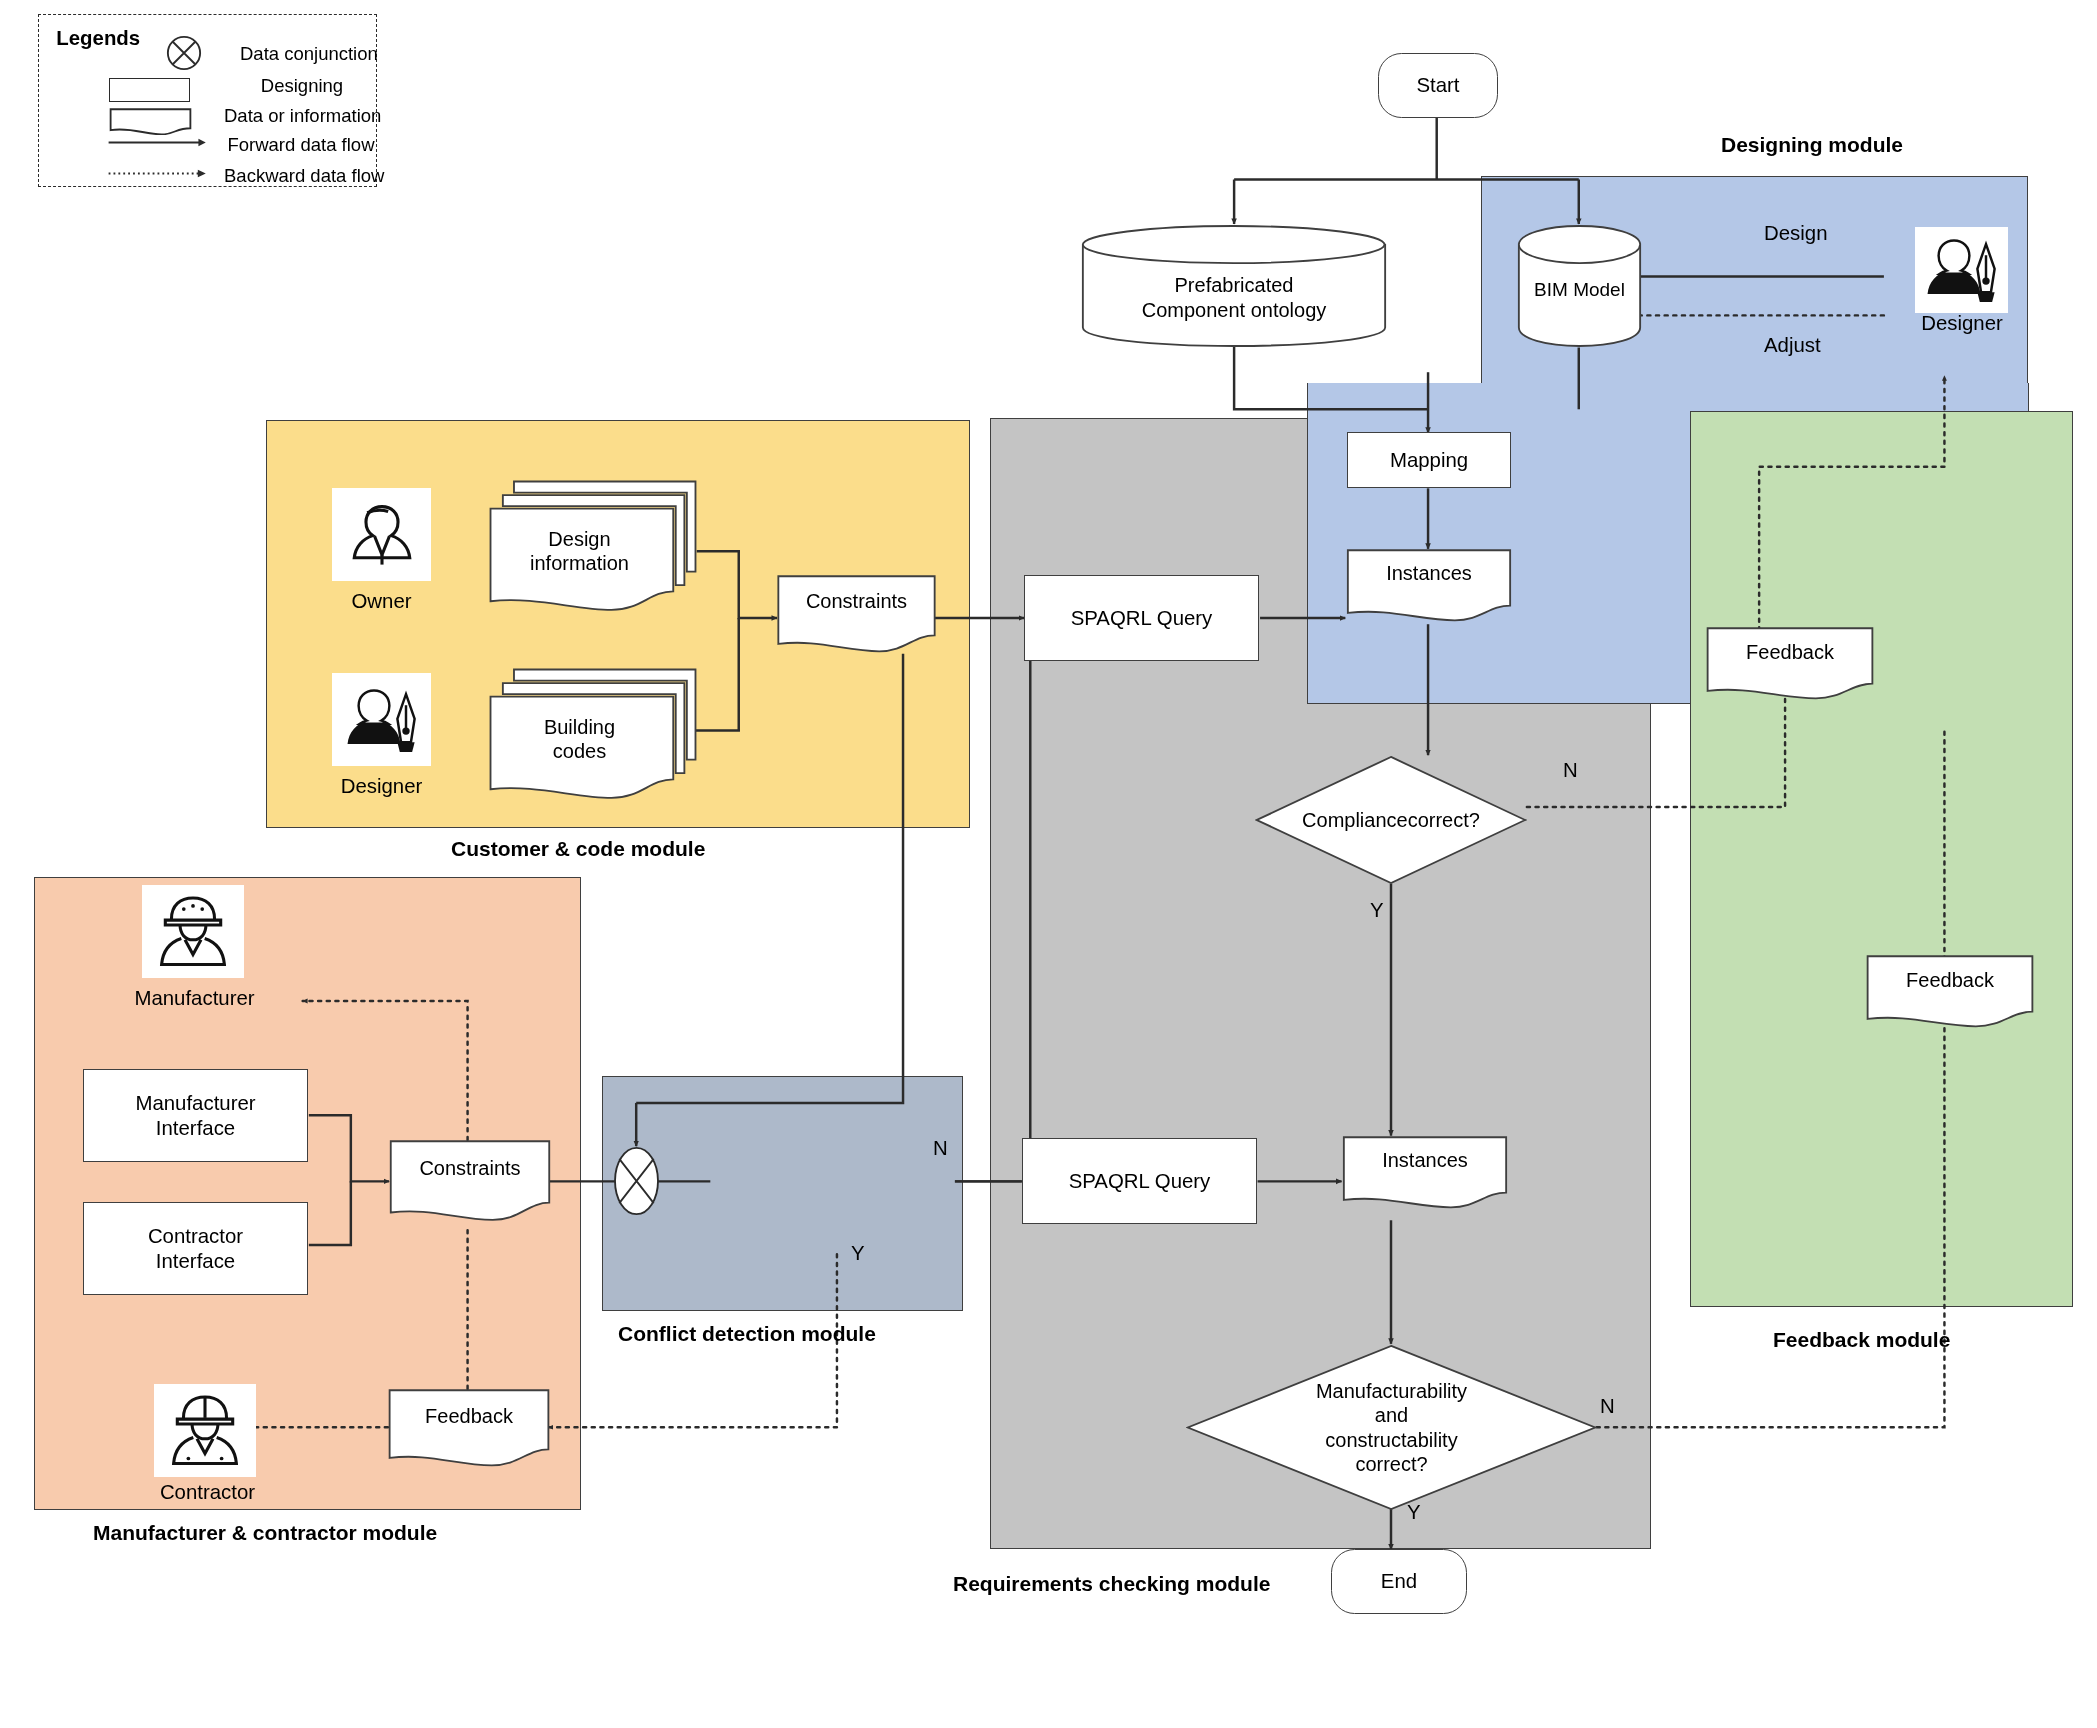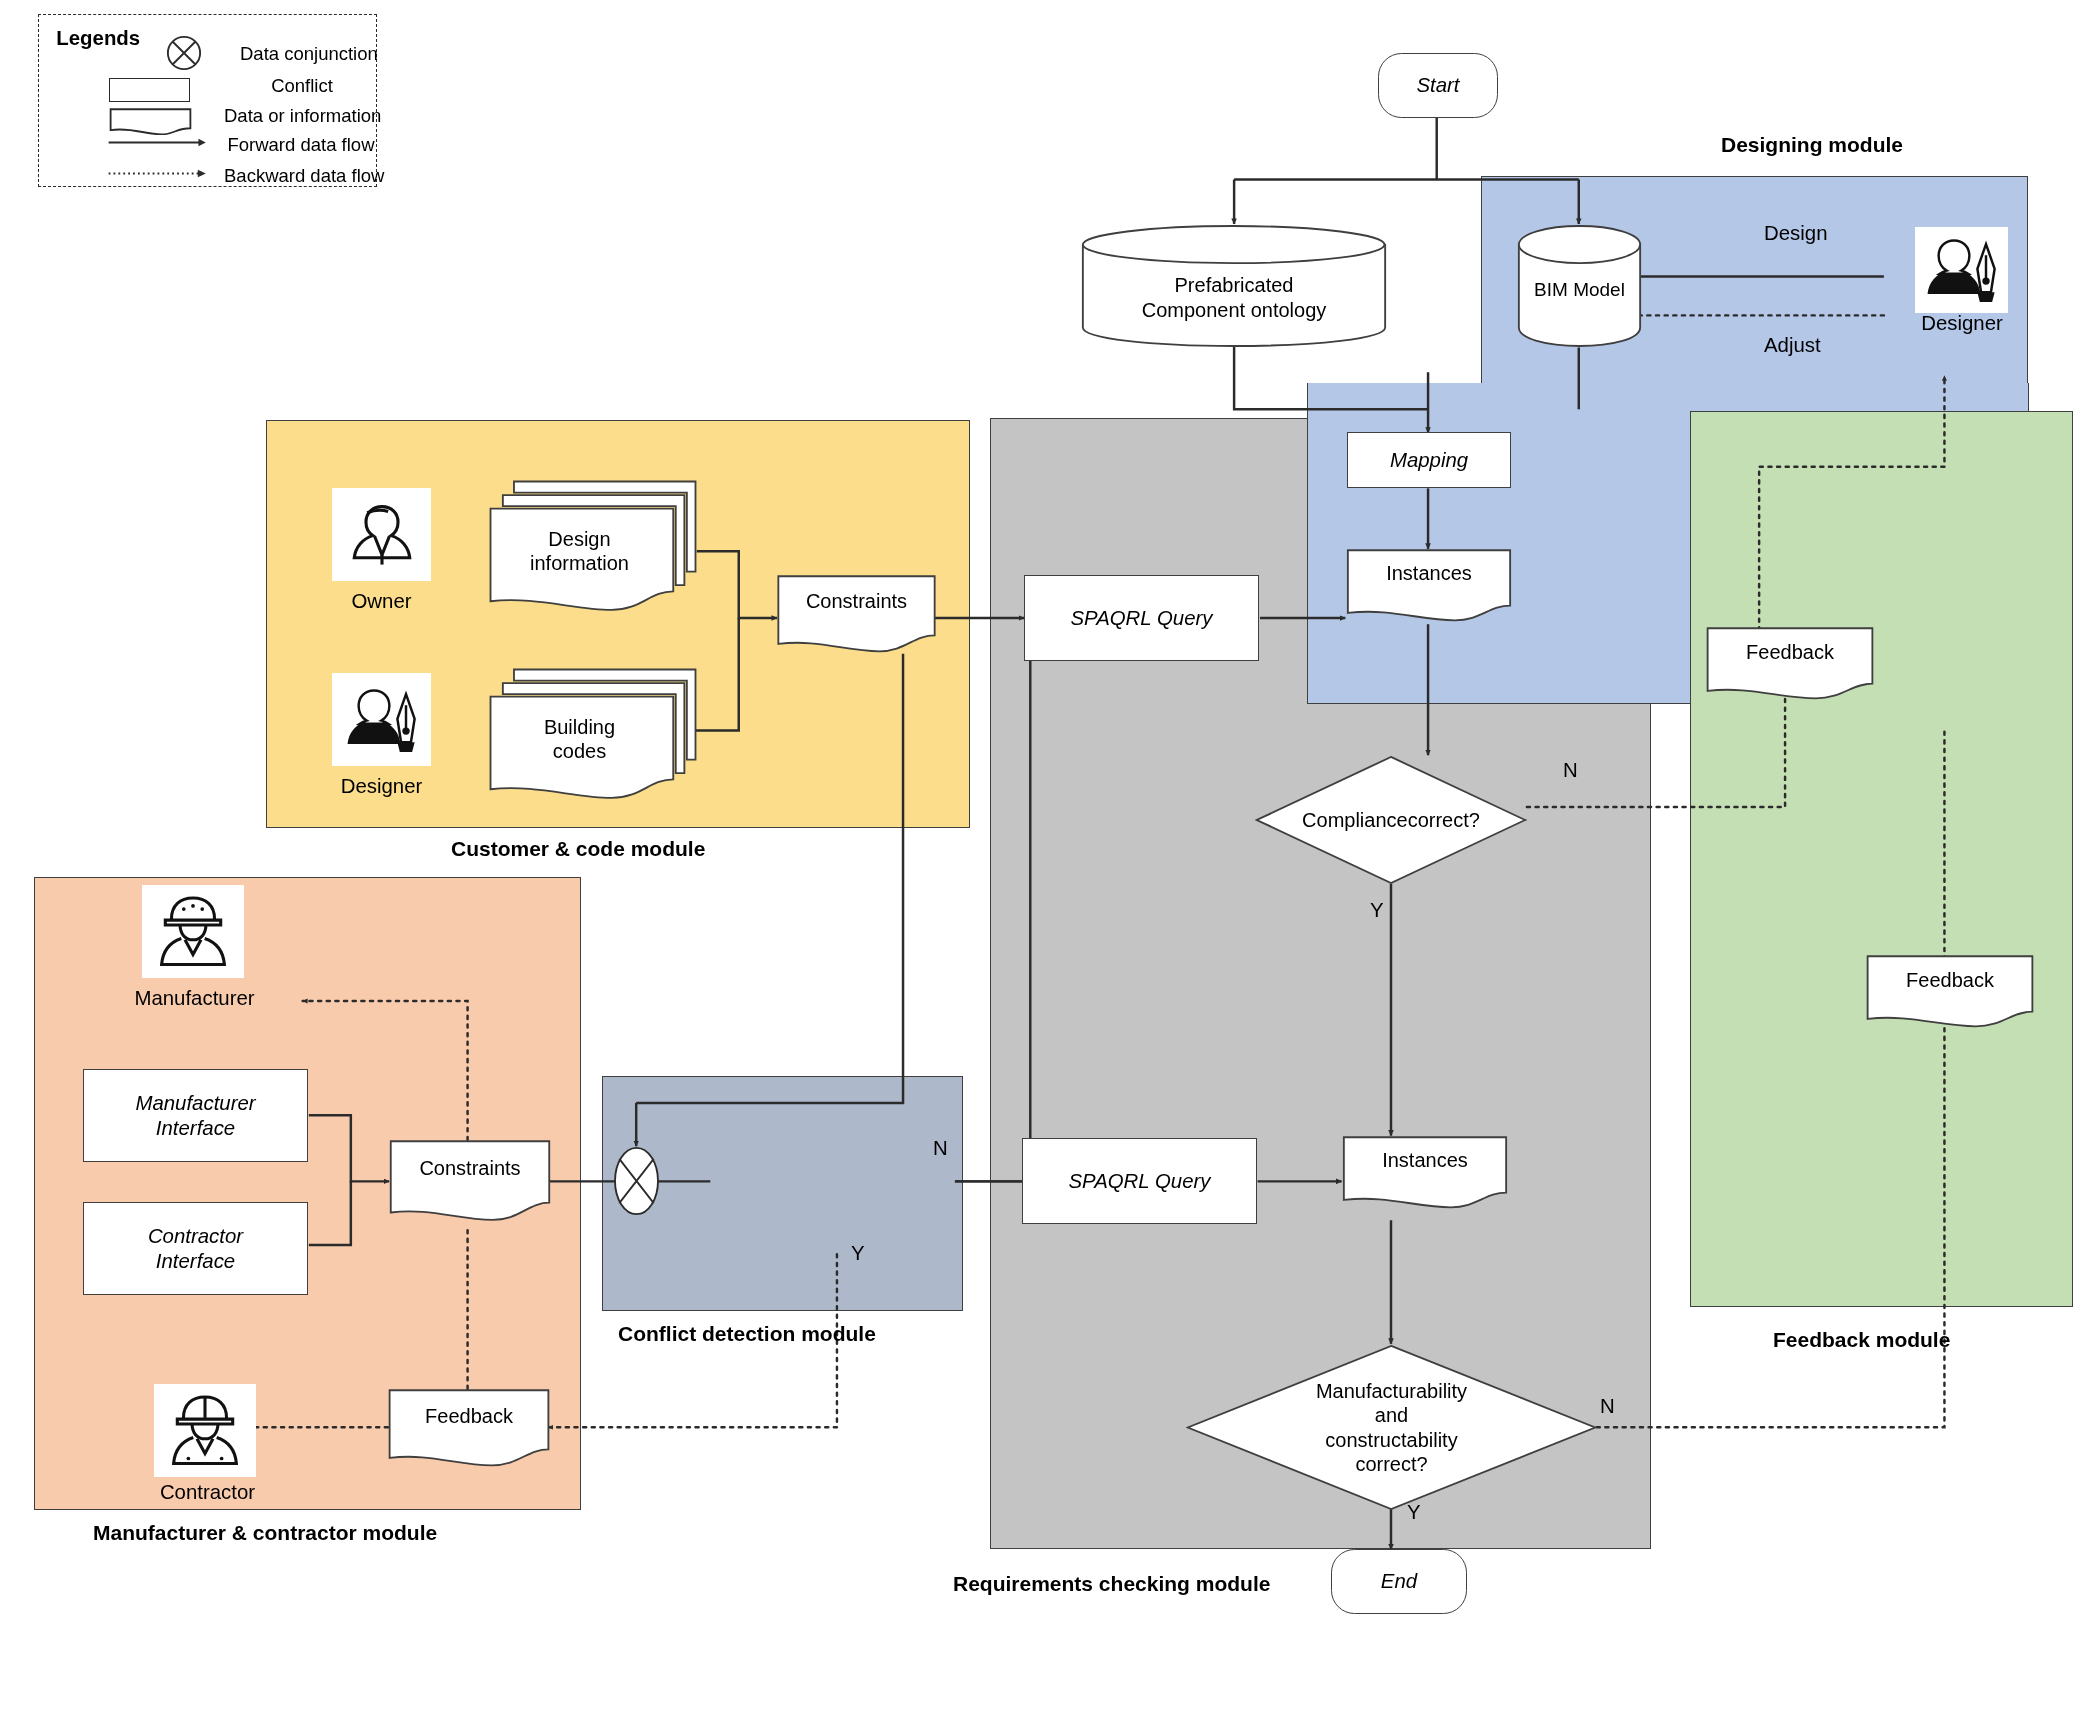--- a/index.html
+++ b/index.html
@@ -3,21 +3,21 @@
 <meta charset="utf-8">
 <style>
   html,body{margin:0;padding:0;background:#ffffff;}
   body{font-family:"Liberation Sans",sans-serif;}
   #stage{position:relative;width:2097px;height:1729px;background:#fff;overflow:hidden;}
 
   .mod{position:absolute;box-sizing:border-box;border:1.9px solid #3f3f3f;}
   .mod-label{position:absolute;font-weight:bold;color:#000;white-space:nowrap;}
 
   .node{position:absolute;box-sizing:border-box;display:flex;align-items:center;
-        justify-content:center;text-align:center;background:#fff;color:#000;font-style:italic;}
+        justify-content:center;text-align:center;background:#fff;color:#000;}
   .rect{border:1.9px solid #3f3f3f;}
   .term{border:1.9px solid #3f3f3f;border-radius:23.5px;}
 
   
   .doc{position:absolute;}
   .doc svg{position:absolute;left:0;top:0;}
   .doc .dtext{position:absolute;left:0;top:0;width:100%;display:flex;
       align-items:center;justify-content:center;text-align:center;color:#000;}
 
   .stackdoc{position:absolute;}
@@ -152,21 +152,21 @@
   <div id="legend">
     <div class="lg-title" style="left:17.3px;top:12.4px;font-size:20.4px;">Legends</div>
 
     <svg style="position:absolute;left:127px;top:20px;" width="36" height="36" viewBox="0 0 58 58">
       <circle cx="29" cy="29" r="26" fill="#fff" stroke="#2b2b2b" stroke-width="3"></circle>
       <path d="M10.9,10.9 L47.1,47.1 M47.1,10.9 L10.9,47.1" stroke="#2b2b2b" stroke-width="3"></path>
     </svg>
     <div class="lg-text" style="left:201px;top:28px;font-size:18.5px;width:124px;text-align:center;">Data conjunction</div>
 
     <div style="position:absolute;left:70px;top:63px;width:79px;height:22px;border:1.9px solid #2b2b2b;background:#fff;"></div>
-    <div class="lg-text" style="left:201px;top:60px;font-size:18.5px;width:124px;text-align:center;">Conflict</div>
+    <div class="lg-text" style="left:201px;top:60px;font-size:18.5px;width:124px;text-align:center;">Designing</div>
 
     <svg style="position:absolute;left:70px;top:93px;" width="83" height="27" viewBox="0 0 134 44">
       <path d="M2,2 L132,2 L132,33 C110,33 104,43 85,43 C58,43 36,31 2,36 Z" fill="#fff" stroke="#2b2b2b" stroke-width="3"></path>
     </svg>
     <div class="lg-text" style="left:185px;top:90px;font-size:18.5px;width:154px;text-align:center;">Data or information</div>
 
     <svg style="position:absolute;left:69px;top:122px;" width="99" height="11" viewBox="0 0 160 18">
       <path d="M0,9 L148,9" stroke="#2b2b2b" stroke-width="3" fill="none"></path>
       <path d="M147,3 L159,9 L147,15 z" fill="#2b2b2b"></path>
     </svg>

